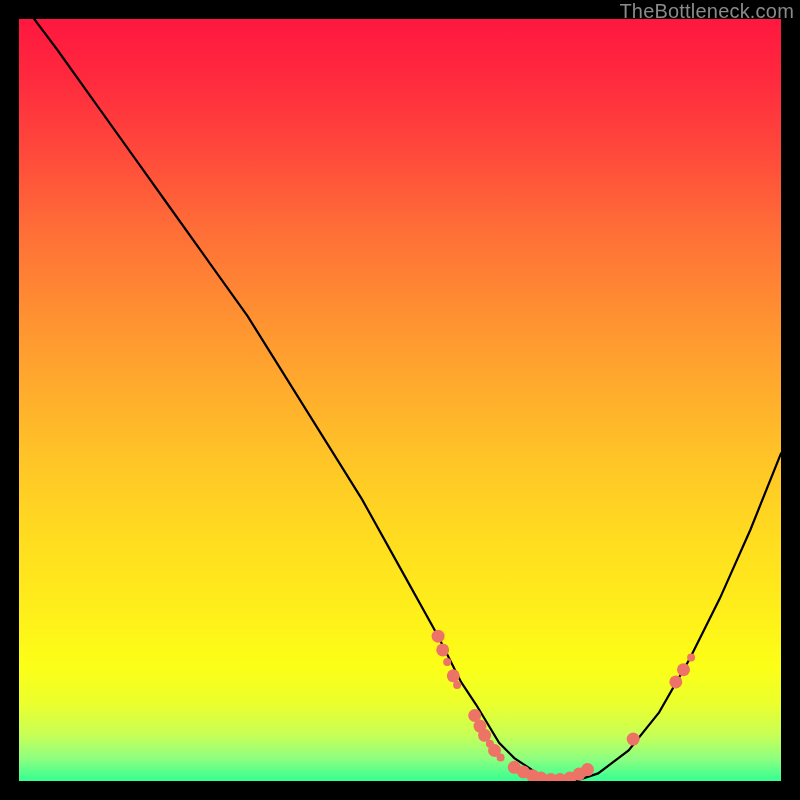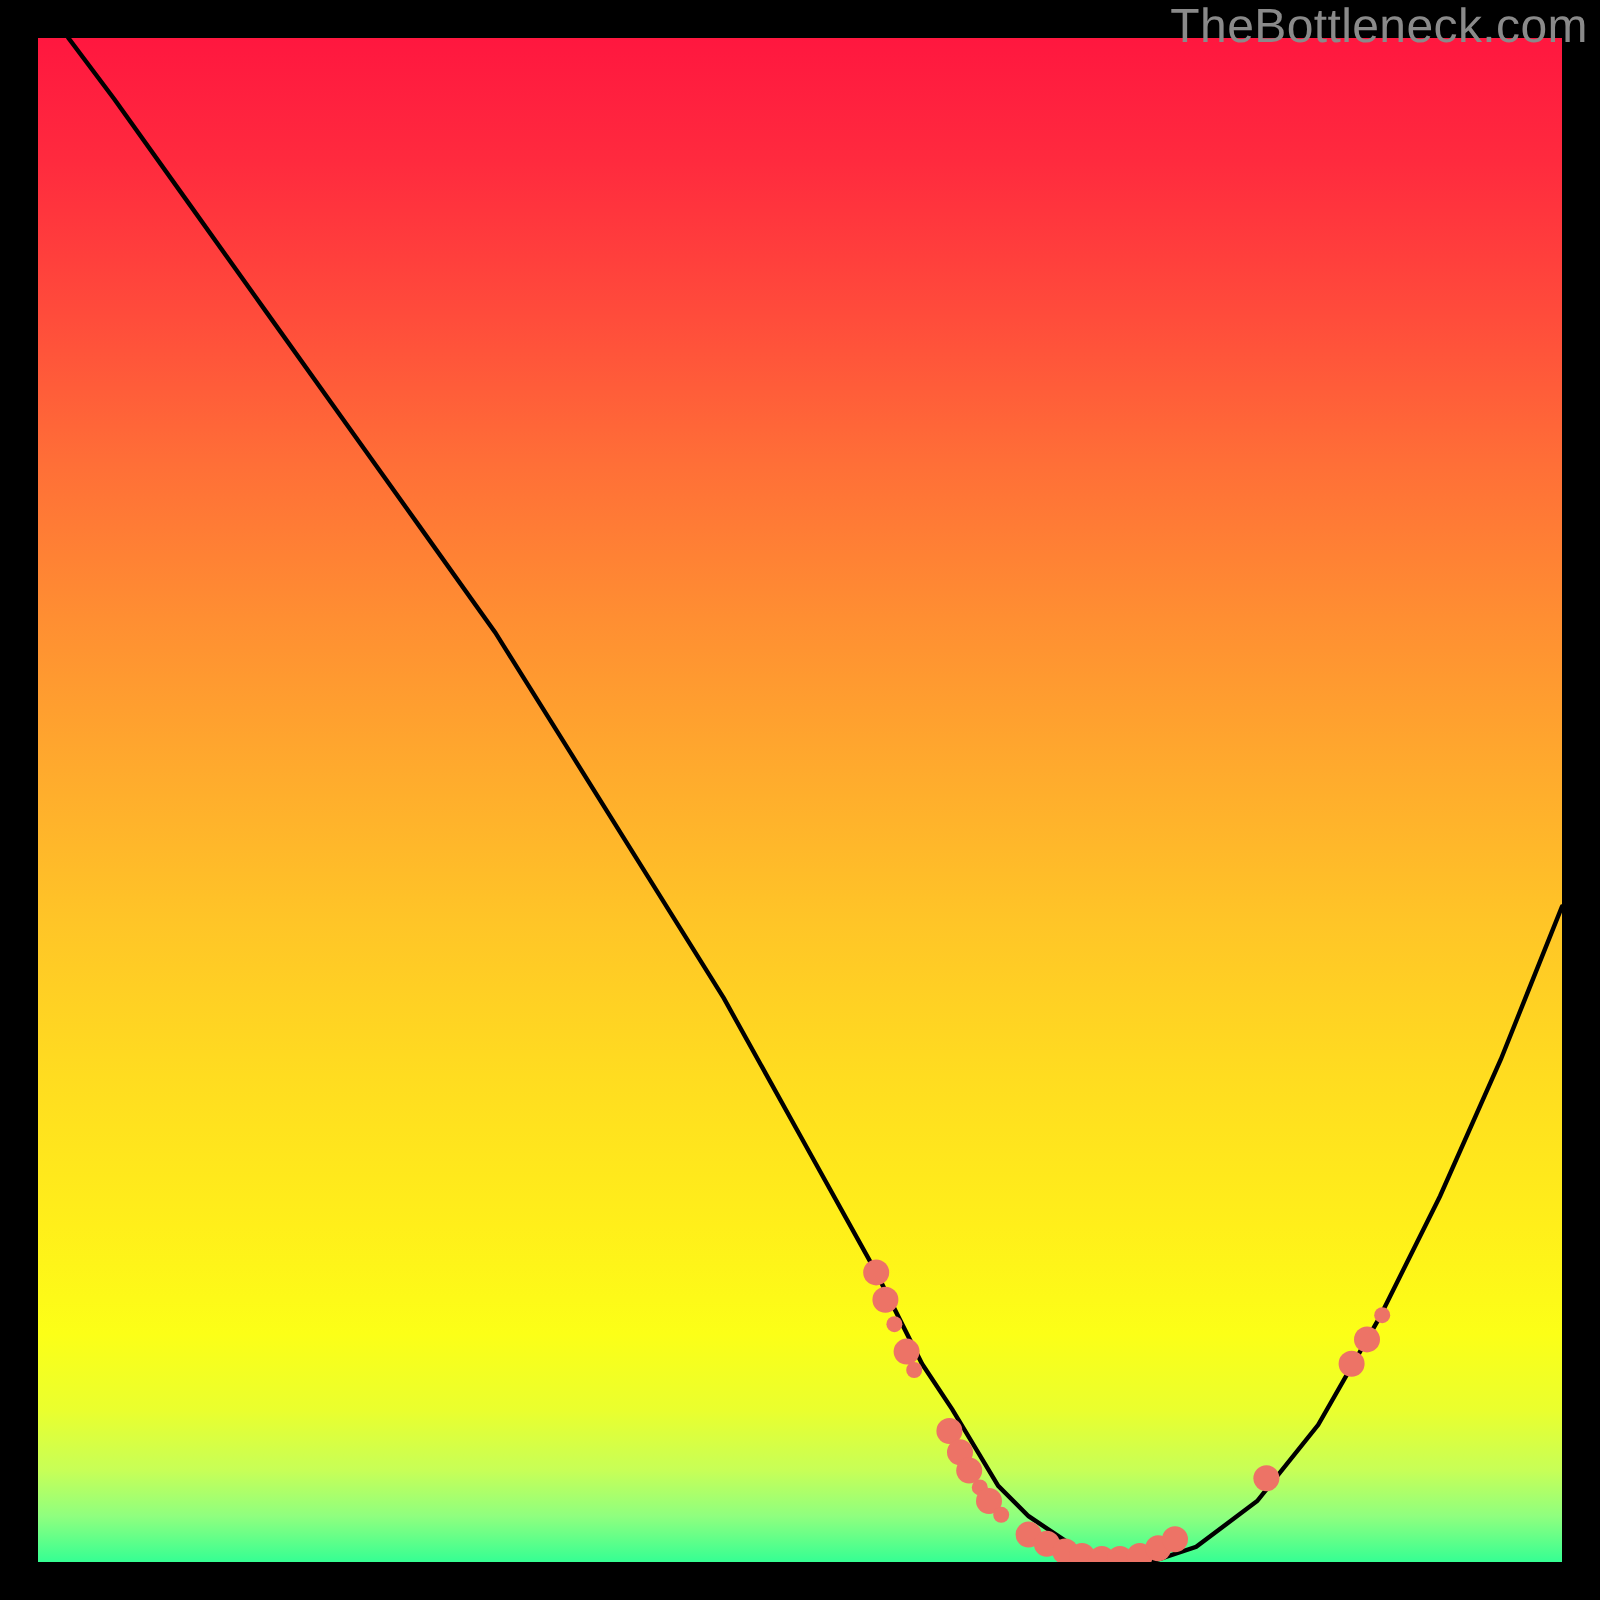--- a/index.html
+++ b/index.html
@@ -32,21 +32,21 @@
       #eaff2e 90%,
       #c7ff57 94%,
       #8fff7f 97%,
       #35ff93 100%
     );
   }
   .watermark {
     position: absolute;
     top: 0px;
     right: 6px;
-    font-size: 24px;
+    font-size: 20px;
     font-weight: 500;
     color: #8a8a8a;
     letter-spacing: 0.2px;
   }
   svg {
     position: absolute;
     left: 0;
     top: 0;
   }
 </style>

